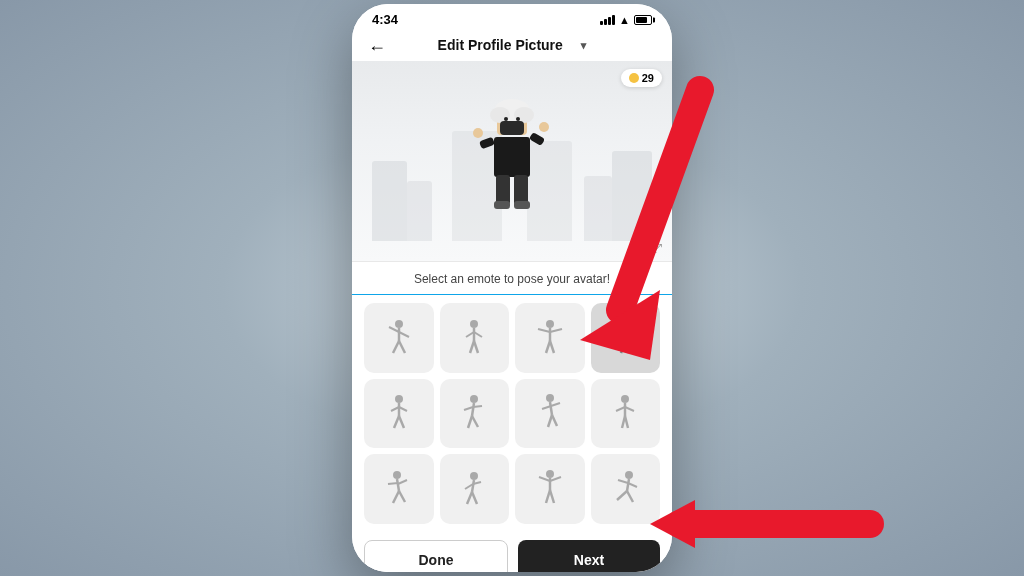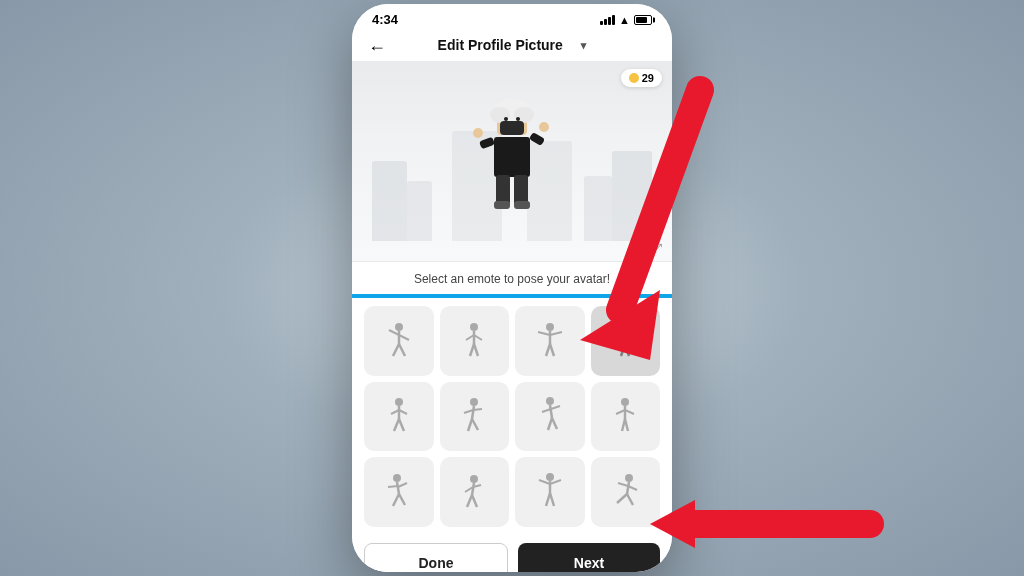--- a/index.html
+++ b/index.html
@@ -183,21 +183,21 @@
       background: #ffffff;
       border-top: 1px solid #e8e8e8;
       padding: 0;
     }
 
     .emote-hint {
       text-align: center;
       font-size: 12px;
       color: #444;
       padding: 10px 0 8px;
-      border-bottom: 4px solid #0ea5e9;
+      border-bottom: 1px solid #0ea5e9;
     }
 
     
     .emote-grid {
       display: grid;
       grid-template-columns: repeat(4, 1fr);
       gap: 6px;
       padding: 8px 12px;
     }
 

